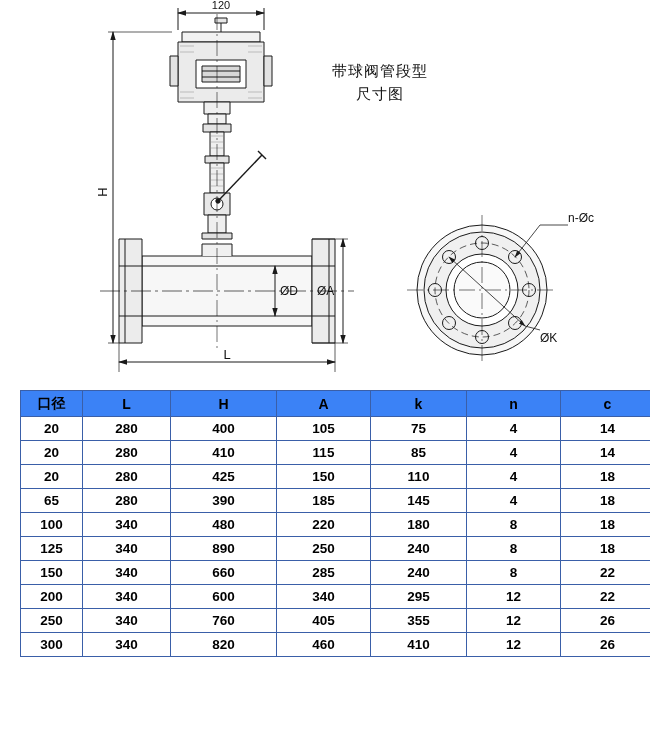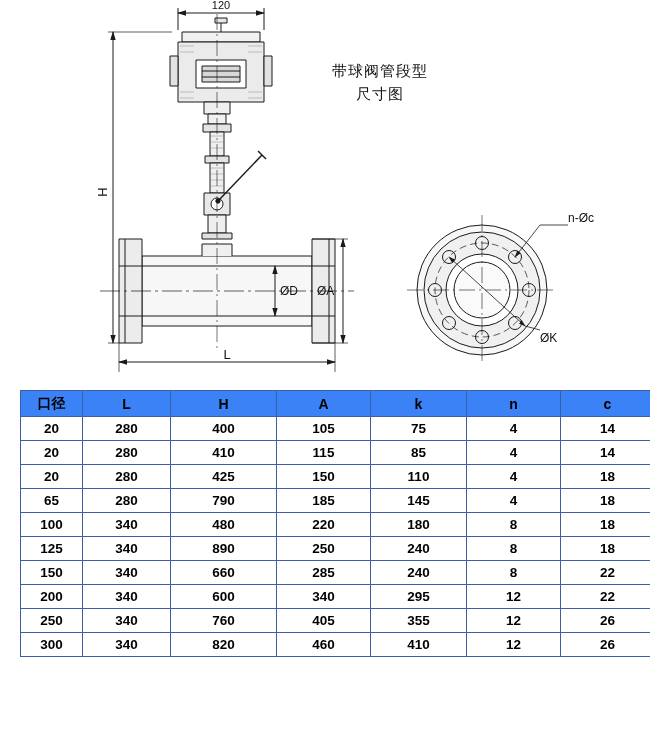--- a/index.html
+++ b/index.html
@@ -296,21 +296,21 @@
           <td>280</td>
           <td>425</td>
           <td>150</td>
           <td>110</td>
           <td>4</td>
           <td>18</td>
         </tr>
         <tr>
           <td>65</td>
           <td>280</td>
-          <td>790</td>
+          <td>390</td>
           <td>185</td>
           <td>145</td>
           <td>4</td>
           <td>18</td>
         </tr>
         <tr>
           <td>100</td>
           <td>340</td>
           <td>480</td>
           <td>220</td>

